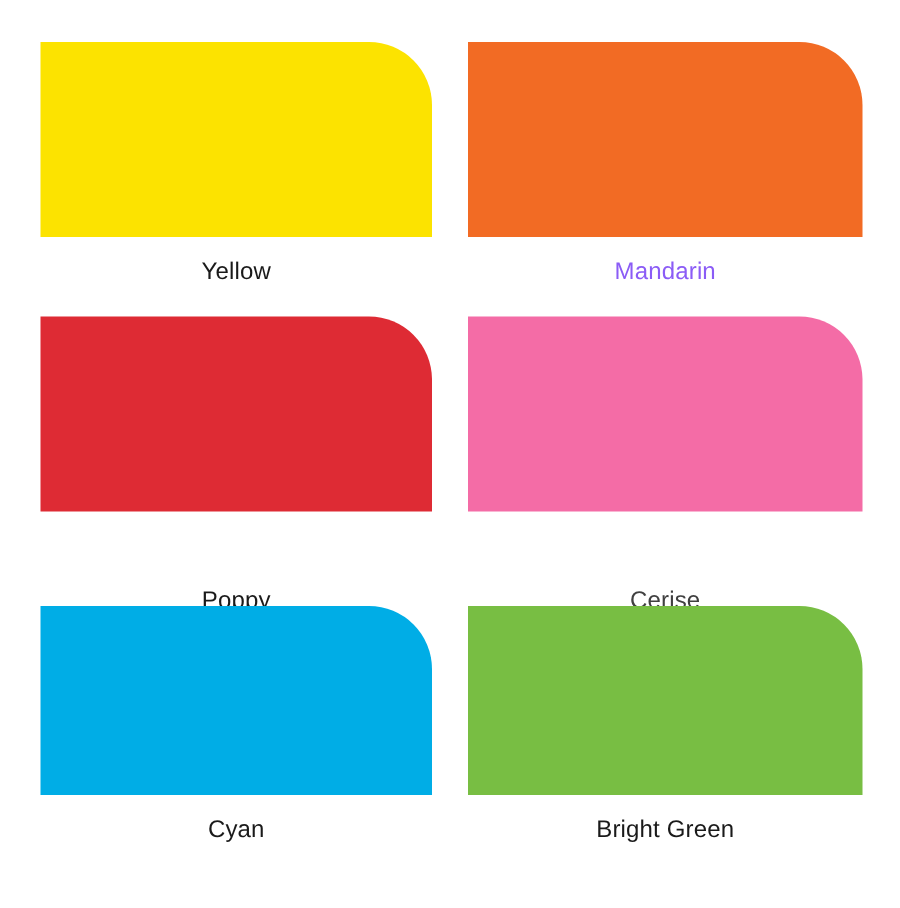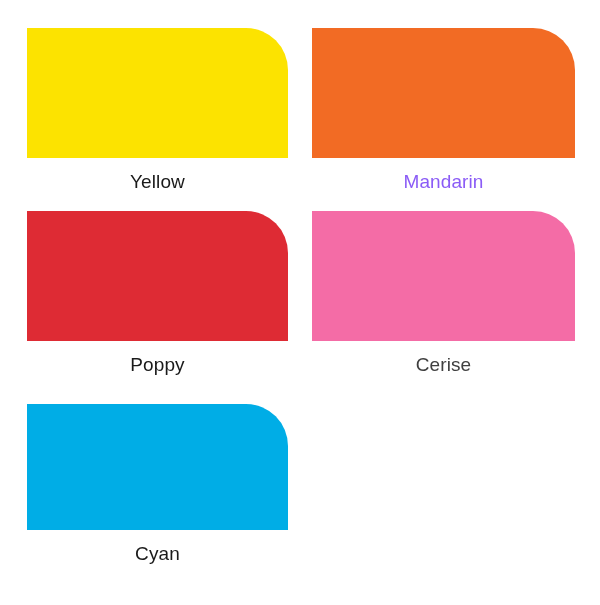--- a/index.html
+++ b/index.html
@@ -41,39 +41,39 @@
     display: flex;
     flex-direction: column;
     align-items: stretch;
   }
 
   
   .swatch-cell.col-left  { padding-left: 27px;  padding-right: 12px; }
   .swatch-cell.col-right { padding-left: 12px;  padding-right: 25px; }
 
   .swatch-cell.row-1 { padding-top: 28px; }
-  .swatch-cell.row-2 { padding-top: 17px; }
+  .swatch-cell.row-2 { padding-top: 17px; gap: 36px; }
   .swatch-cell.row-3 { padding-top: 17px; }
 
   .swatch-chip {
     width: 100%;
     height: 130px;
     
     border-radius: 0 42px 0 0;
     background: #cccccc;
     flex: none;
   }
 
   .swatch-cell.row-3 .swatch-chip { height: 126px; }
 
   .swatch-label {
     margin-top: 12px;
     text-align: center;
     font-family: "Liberation Sans", sans-serif;
-    font-size: 19px;
+    font-size: 16px;
     line-height: 24px;
     letter-spacing: 0.1px;
     color: #1a1a1a;
     white-space: nowrap;
   }
 </style>
 </head>
 <body style="background: rgb(255, 255, 255);">
 
 <div id="palette-board">
@@ -97,15 +97,19 @@
     <div class="swatch-cell row-2 col-right">
       <div class="swatch-chip" style="background: rgb(244, 108, 166);"></div>
       <div class="swatch-label" style="color: #404040;">Cerise</div>
     </div>
 
     <div class="swatch-cell row-3 col-left">
       <div class="swatch-chip" style="background: rgb(0, 173, 230);"></div>
       <div class="swatch-label" style="color: rgb(26, 26, 26);">Cyan</div>
     </div>
 
+    <div class="swatch-cell row-3 col-right">
+      <div class="swatch-chip" style="background: rgb(120, 190, 67);"></div>
+      <div class="swatch-label" style="color: rgb(26, 26, 26);">Bright Green</div>
+    </div>
 
   </div>
 </div>
 
 </body></html>

